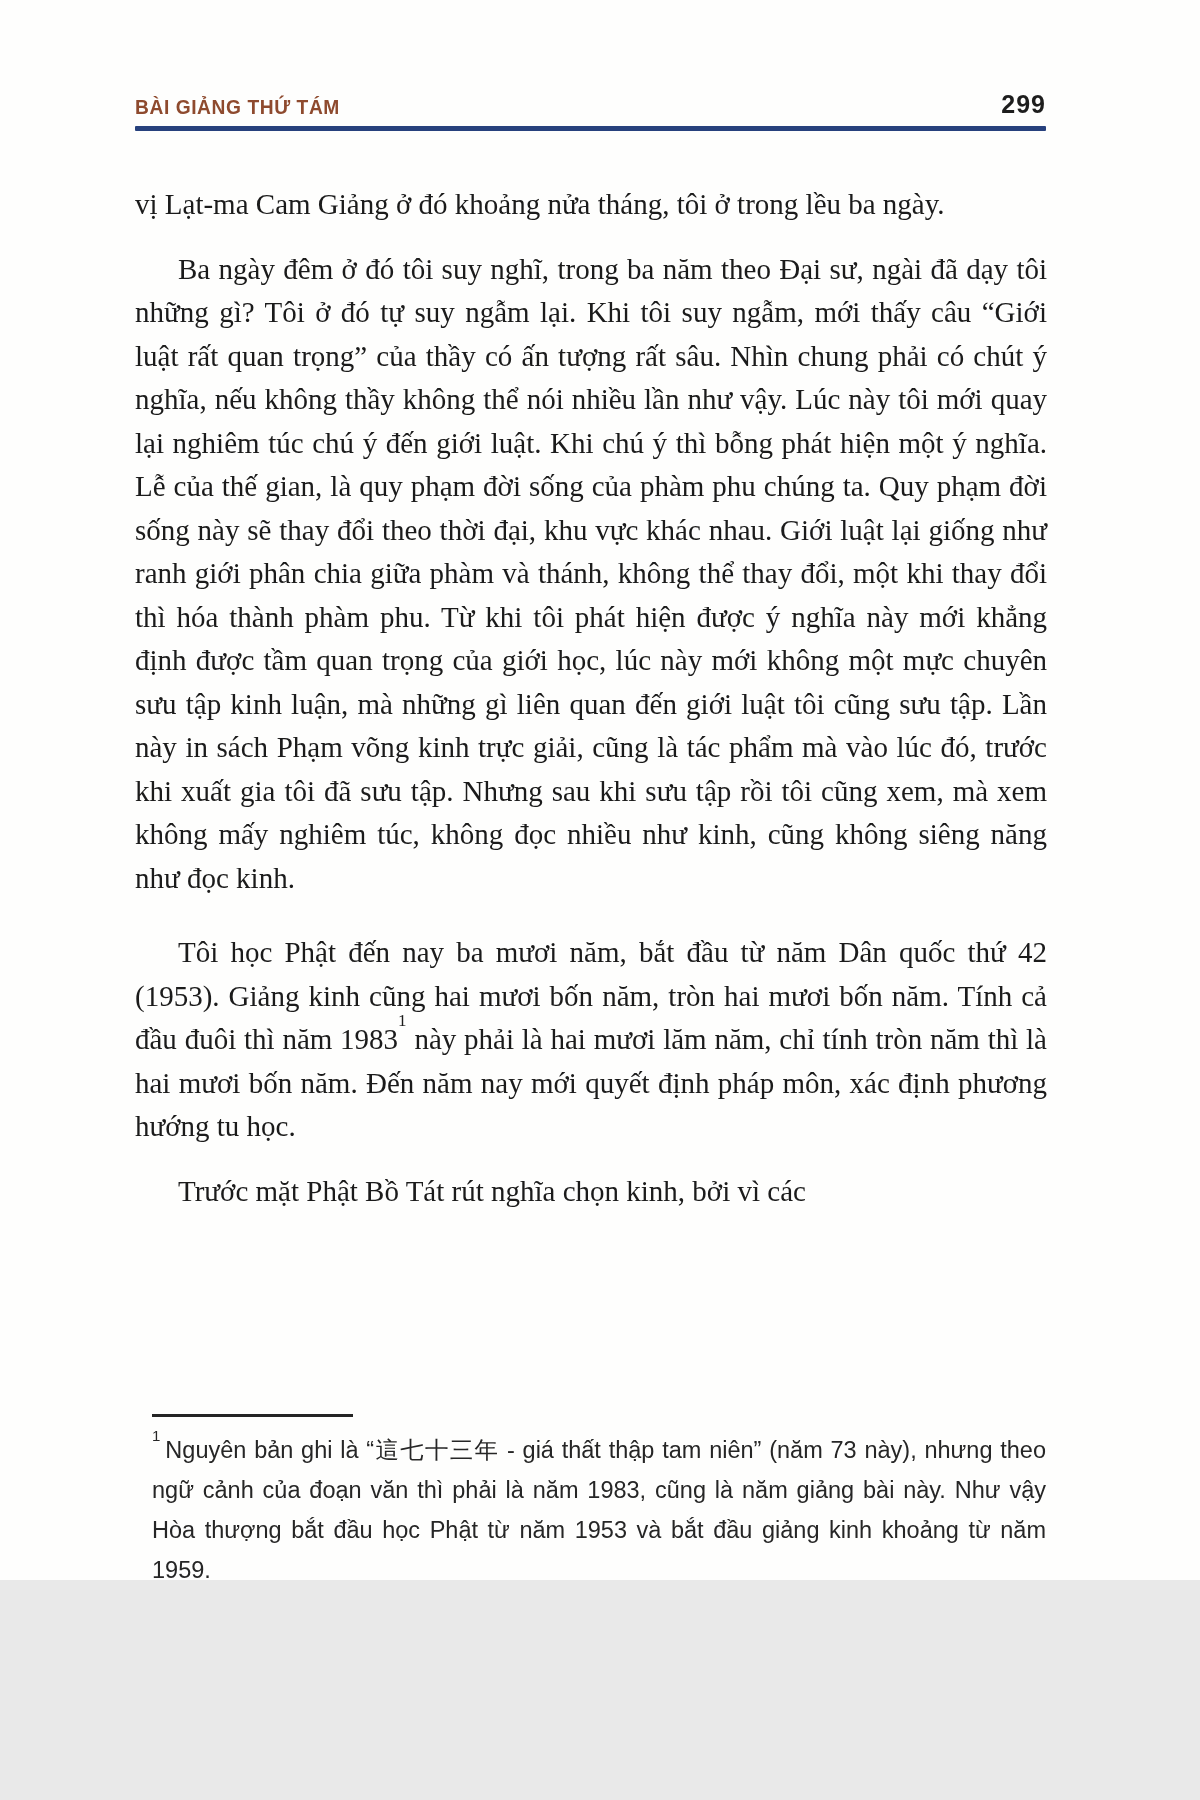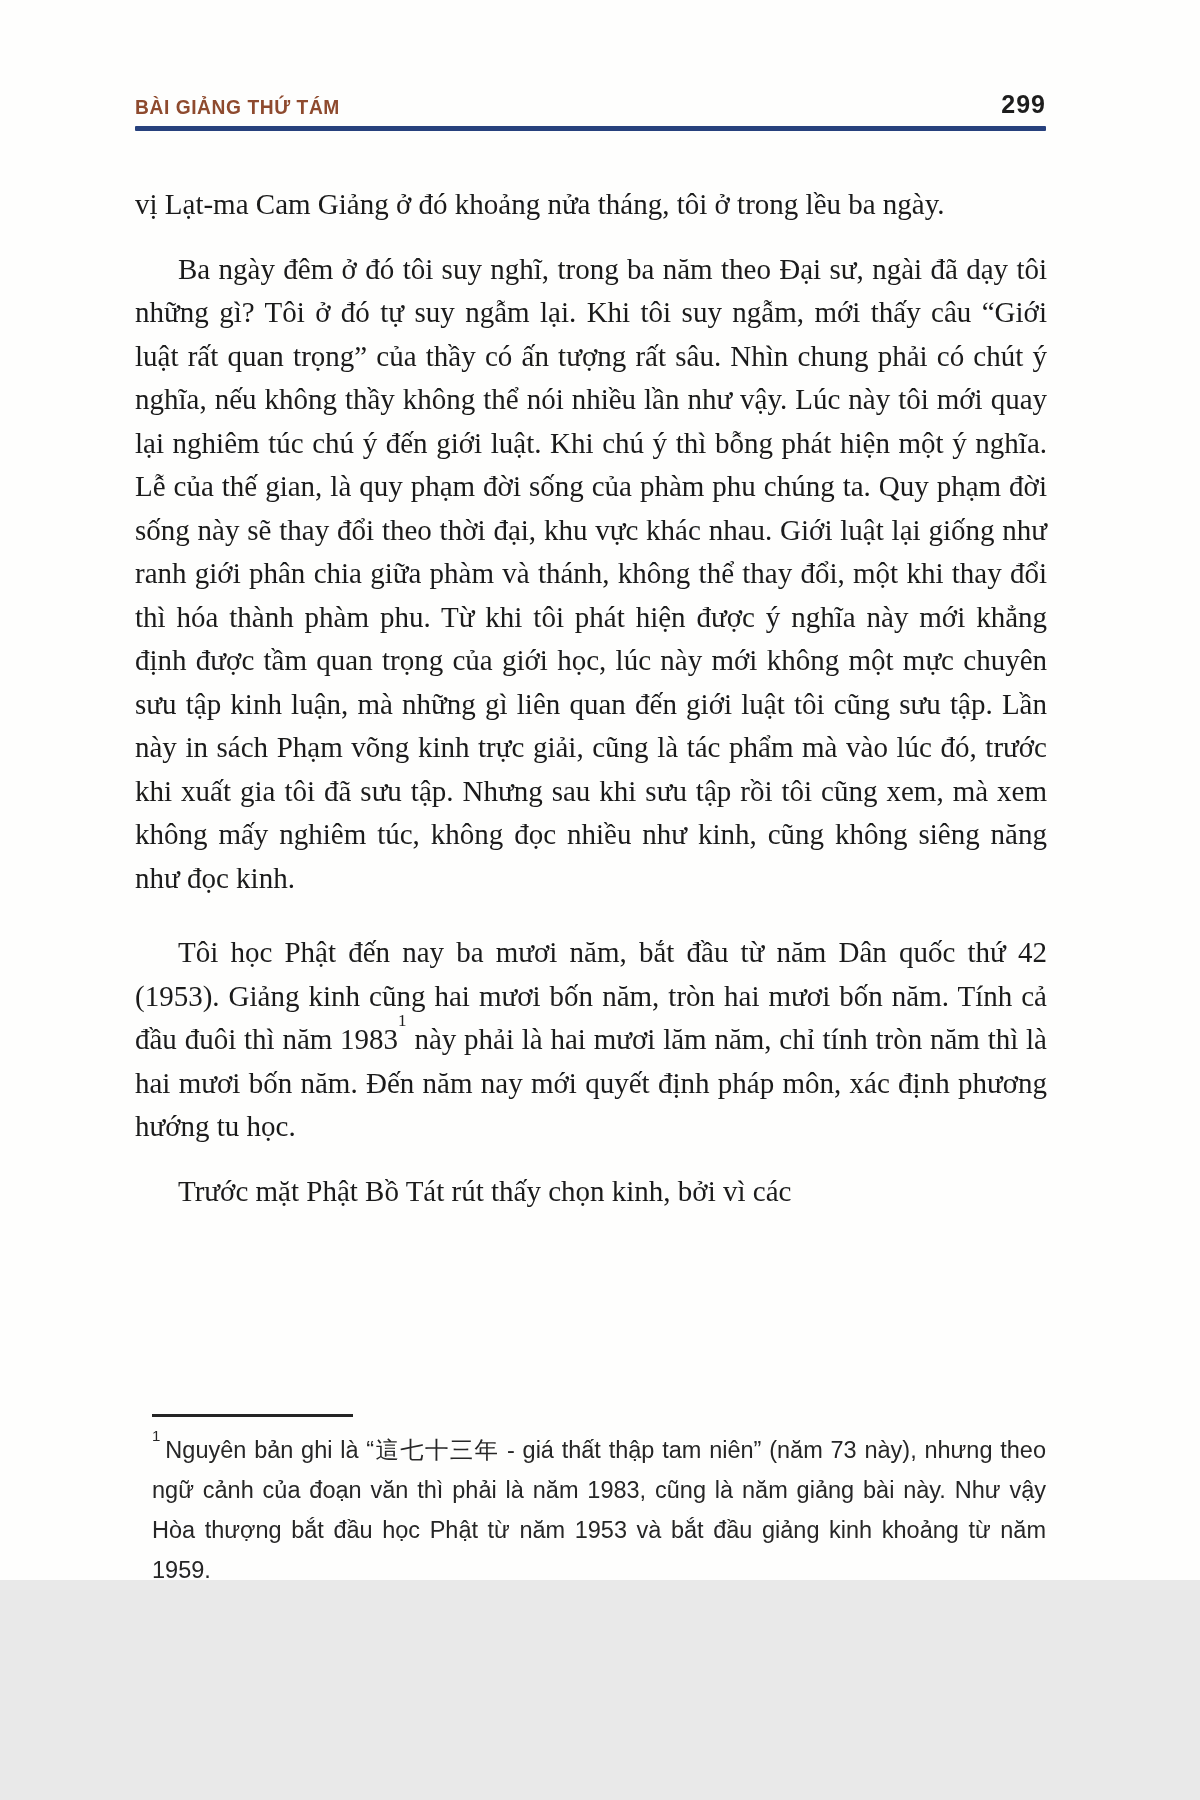--- a/index.html
+++ b/index.html
@@ -77,21 +77,21 @@
     <div class="header-rule"></div>
   </header>
 
   <main class="body-text">
     <p class="noindent para-1">vị Lạt-ma Cam Giảng ở đó khoảng nửa tháng, tôi ở trong lều ba ngày.</p>
 
     <p class="para-2">Ba ngày đêm ở đó tôi suy nghĩ, trong ba năm theo Đại sư, ngài đã dạy tôi những gì? Tôi ở đó tự suy ngẫm lại. Khi tôi suy ngẫm, mới thấy câu “Giới luật rất quan trọng” của thầy có ấn tượng rất sâu. Nhìn chung phải có chút ý nghĩa, nếu không thầy không thể nói nhiều lần như vậy. Lúc này tôi mới quay lại nghiêm túc chú ý đến giới luật. Khi chú ý thì bỗng phát hiện một ý nghĩa. Lễ của thế gian, là quy phạm đời sống của phàm phu chúng ta. Quy phạm đời sống này sẽ thay đổi theo thời đại, khu vực khác nhau. Giới luật lại giống như ranh giới phân chia giữa phàm và thánh, không thể thay đổi, một khi thay đổi thì hóa thành phàm phu. Từ khi tôi phát hiện được ý nghĩa này mới khẳng định được tầm quan trọng của giới học, lúc này mới không một mực chuyên sưu tập kinh luận, mà những gì liên quan đến giới luật tôi cũng sưu tập. Lần này in sách Phạm võng kinh trực giải, cũng là tác phẩm mà vào lúc đó, trước khi xuất gia tôi đã sưu tập. Nhưng sau khi sưu tập rồi tôi cũng xem, mà xem không mấy nghiêm túc, không đọc nhiều như kinh, cũng không siêng năng như đọc kinh.</p>
 
     <p class="para-3"><span>Tôi học Phật đến nay ba mươi năm, bắt đầu từ năm Dân quốc thứ 42 (1953). Giảng kinh cũng hai mươi bốn năm, tròn hai mươi bốn năm. Tính cả đầu đuôi thì năm 1983</span><sup class="fn-ref">1</sup><span> này phải là hai mươi lăm năm, chỉ tính tròn năm thì là hai mươi bốn năm. Đến năm nay mới quyết định pháp môn, xác định phương hướng tu học.</span></p>
 
-    <p class="para-4">Trước mặt Phật Bồ Tát rút thấy chọn kinh, bởi vì các</p>
+    <p class="para-4">Trước mặt Phật Bồ Tát rút nghĩa chọn kinh, bởi vì các</p>
   </main>
 
   <footer class="footnote-section">
     <div class="footnote-rule"></div>
     <div class="footnote"><sup class="fn-marker">1</sup><span>Nguyên bản ghi là “這七十三年 - giá thất thập tam niên” (năm 73 này), nhưng theo ngữ cảnh của đoạn văn thì phải là năm 1983, cũng là năm giảng bài này. Như vậy Hòa thượng bắt đầu học Phật từ năm 1953 và bắt đầu giảng kinh khoảng từ năm 1959.</span></div>
   </footer>
 
 </div>
 
 </body></html>

